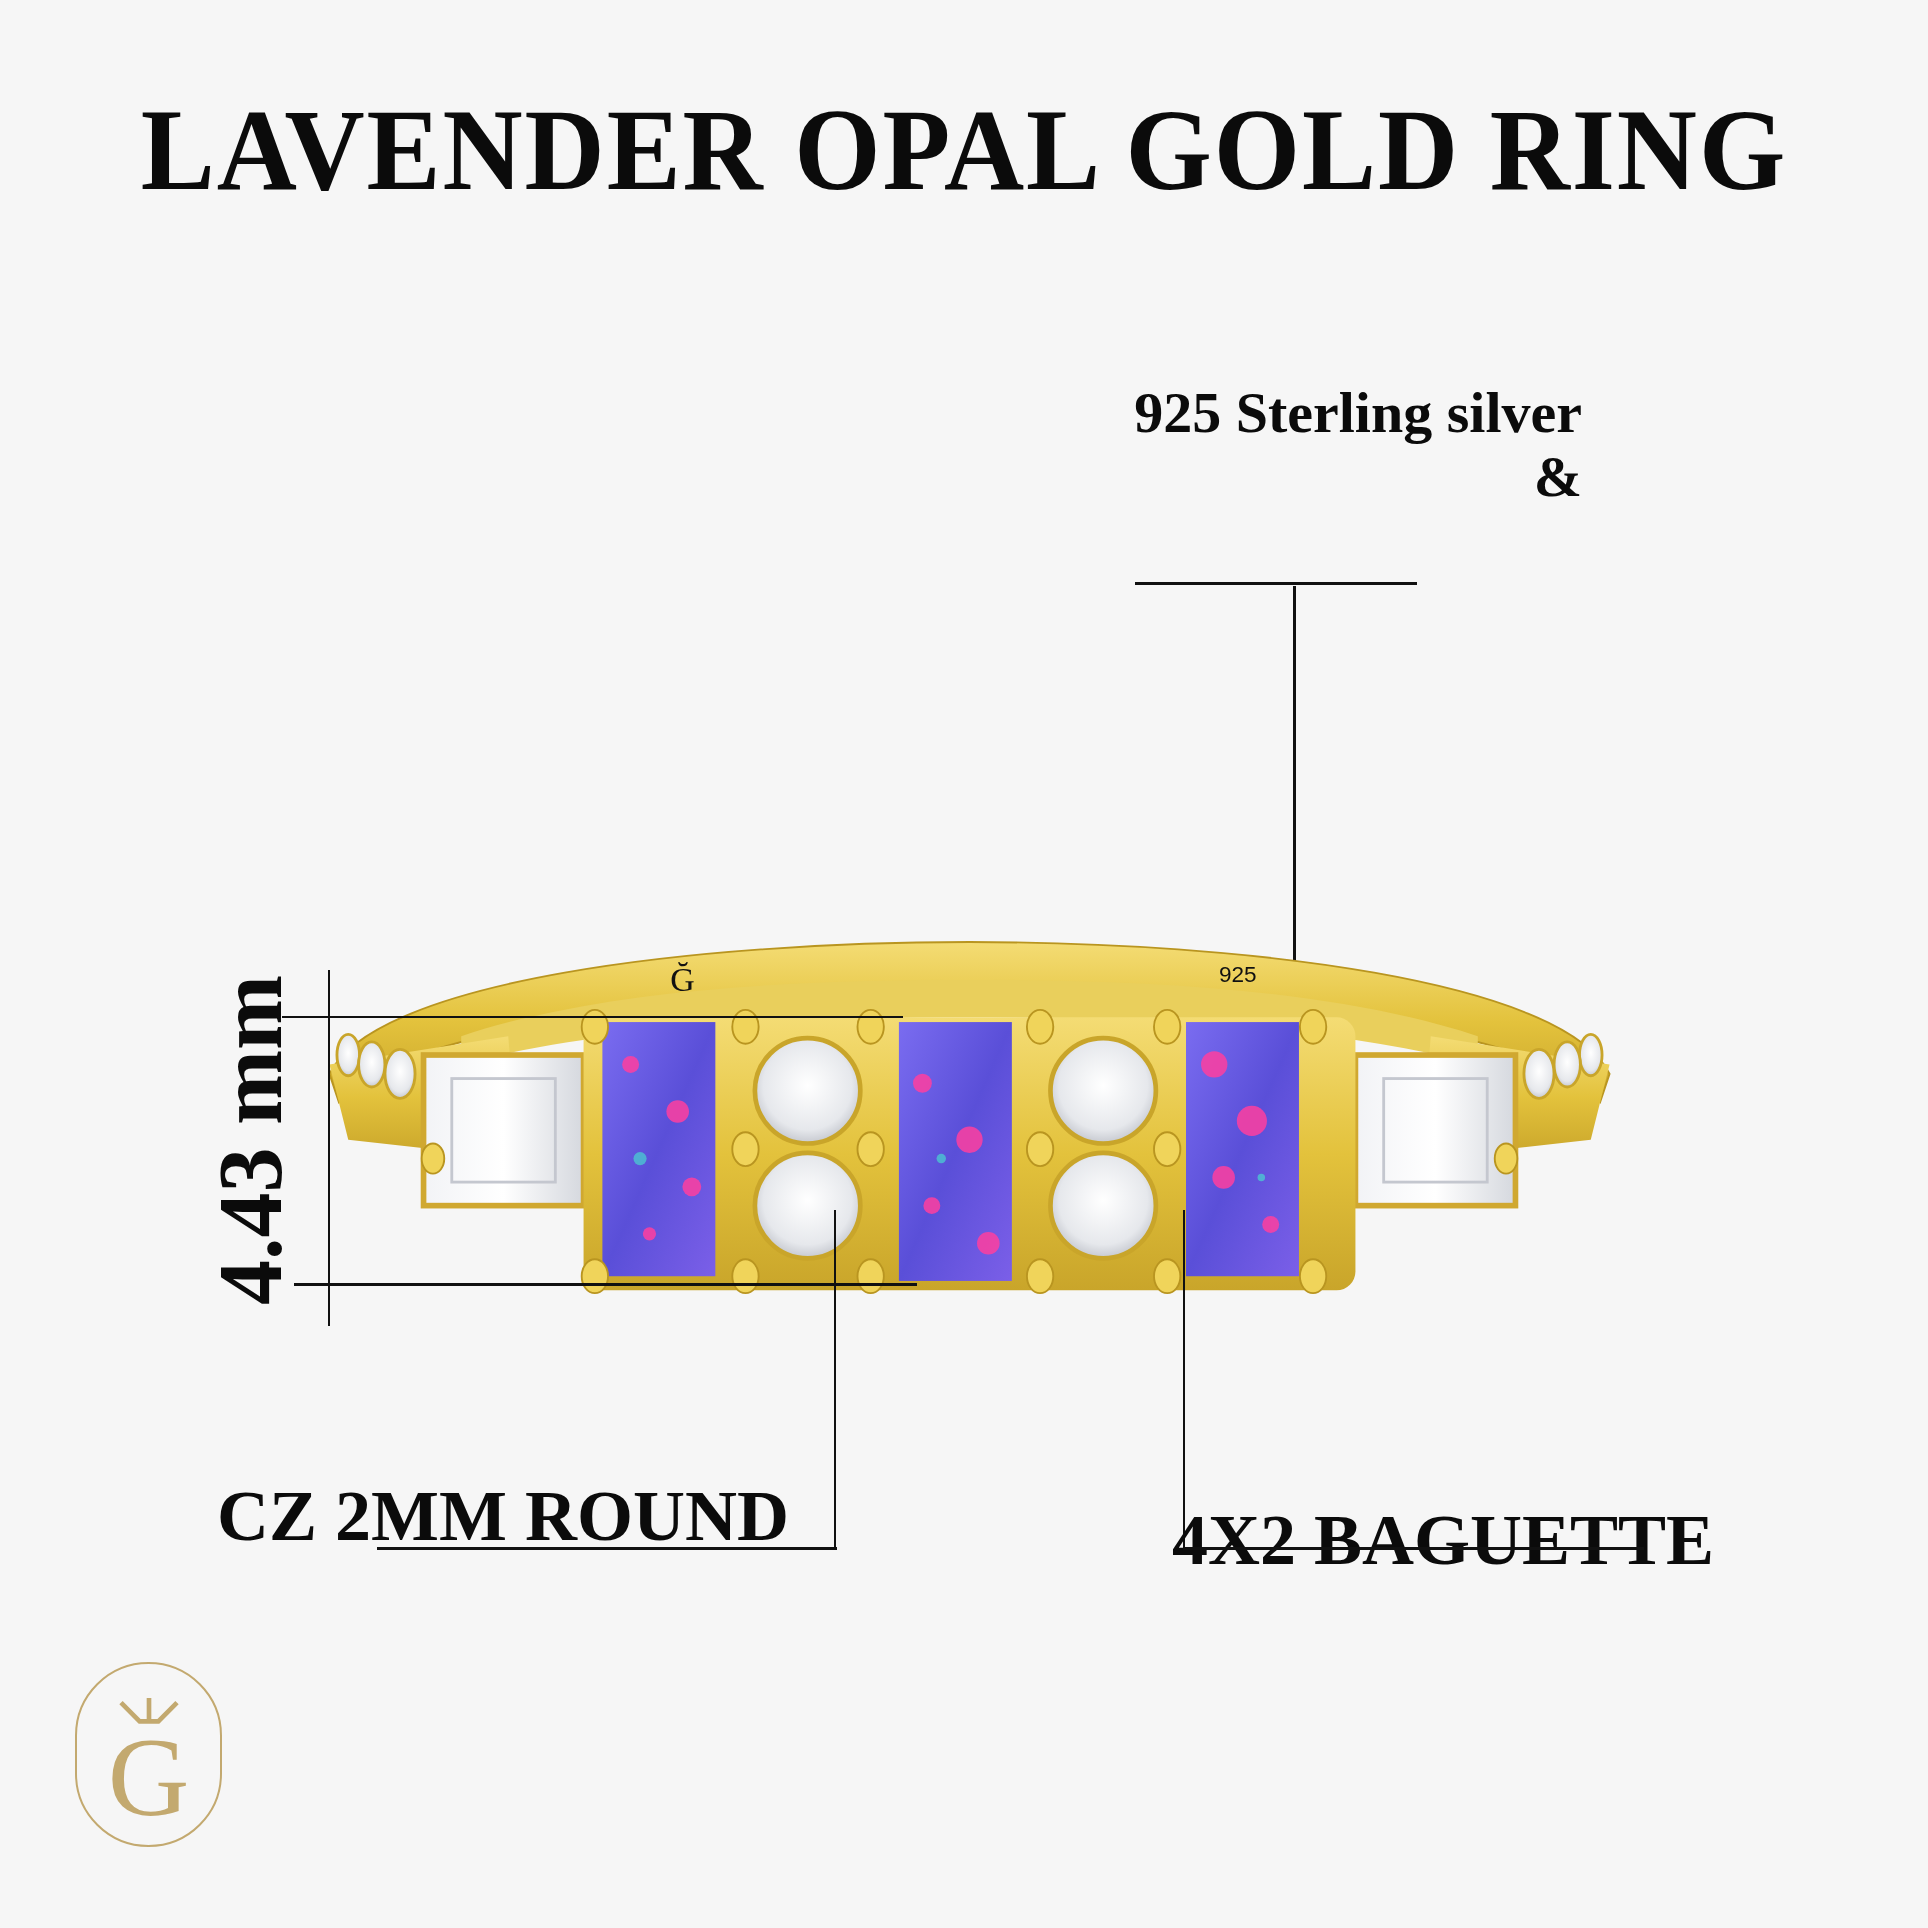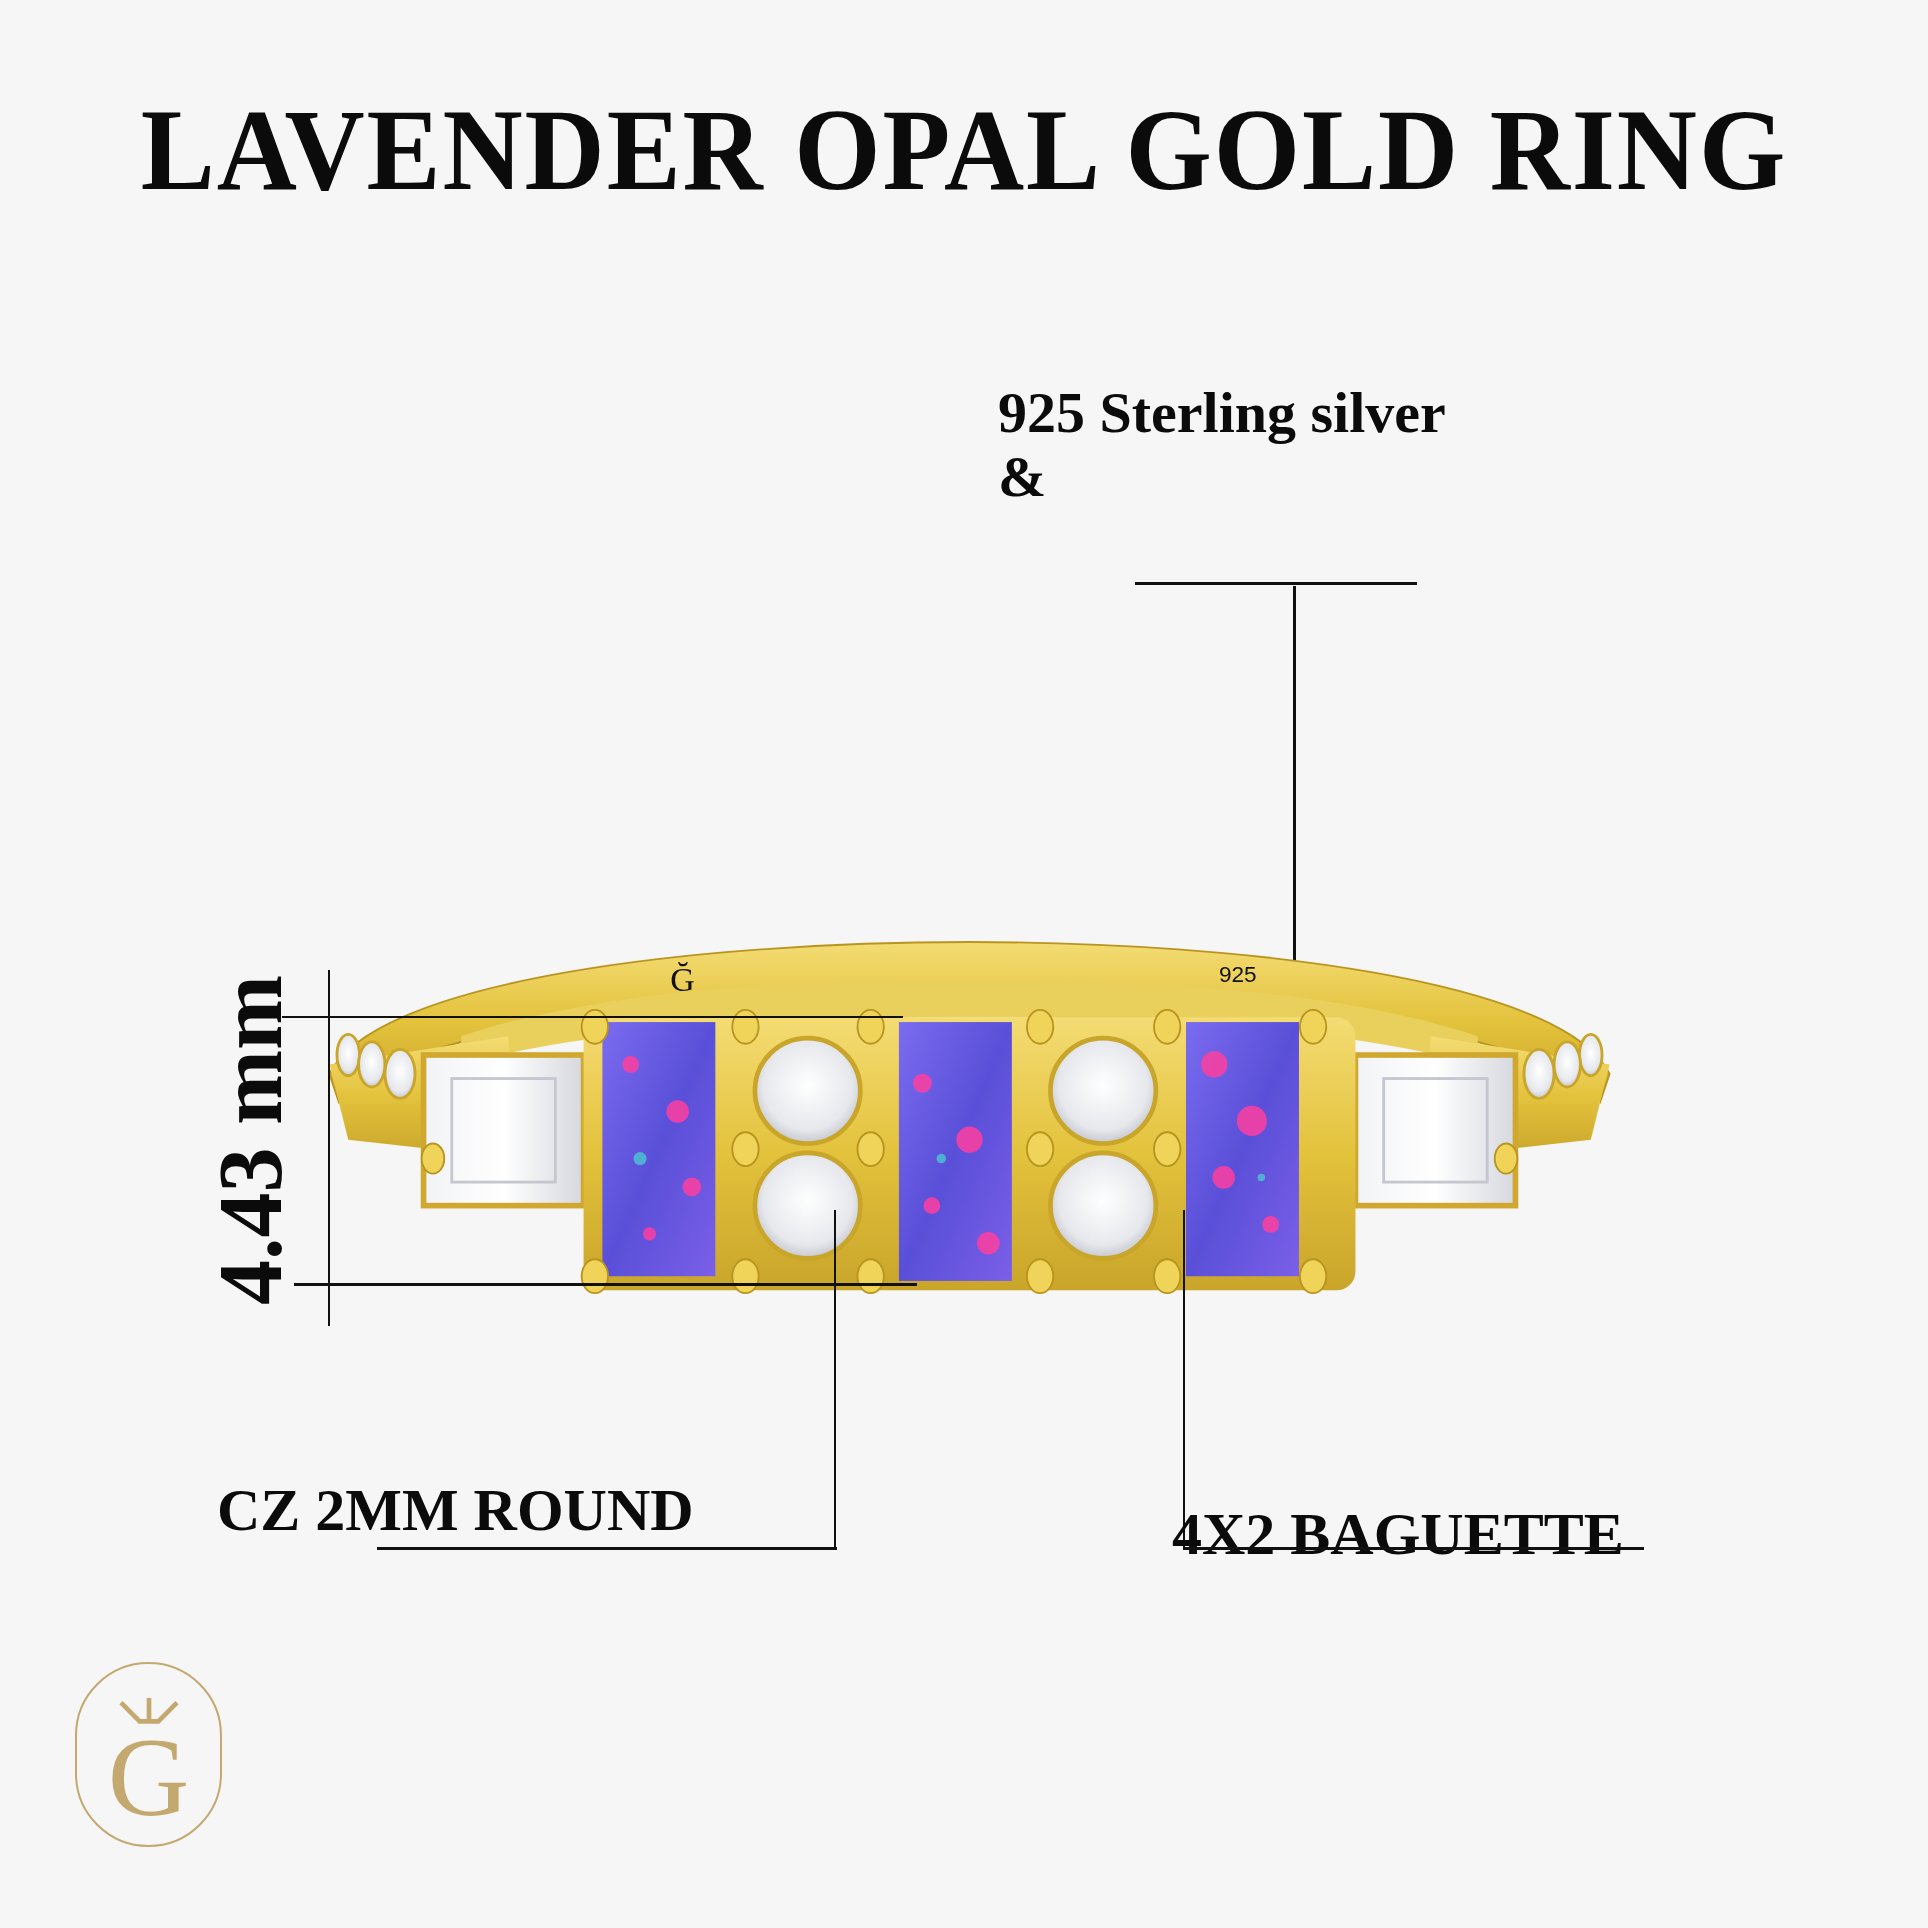--- a/index.html
+++ b/index.html
@@ -1,24 +1,24 @@
 <!DOCTYPE html>
 <html style="font-size:15px"><head>
 <meta charset="utf-8">
 <style>
   html,body{margin:0;padding:0;}
   body{width:1928px;height:1928px;background:#f6f6f6;position:relative;overflow:hidden;font-family:"DejaVu Serif","Liberation Serif",serif;color:#0b0b0b;}
   .abs{position:absolute;}
   .title{left:0;width:1928px;top:94px;text-align:center;font-family:"Liberation Serif","DejaVu Serif",serif;font-weight:bold;font-size:111px;letter-spacing:1.9px;transform:scaleY(1.05);line-height:1;}
-  .mat{left:998px;width:584px;text-align:left;font-family:"Liberation Serif",serif;font-weight:bold;font-size:58px;line-height:64px;}
+  .mat{left:998px;width:584px;text-align:right;font-family:"Liberation Serif",serif;font-weight:bold;font-size:58px;line-height:64px;}
   .mat div{white-space:nowrap;}
   .line{background:#111;}
   .dim{left:193px;top:951px;width:113px;height:377px;}
   .dim span{position:absolute;left:50%;top:50%;transform:translate(-50%,-50%) rotate(-90deg);font-family:"Liberation Serif",serif;font-weight:bold;font-size:90px;white-space:nowrap;}
-  .label{font-family:"Liberation Serif",serif;font-weight:bold;font-size:60px;white-space:nowrap;line-height:1;}
+  .label{font-family:"Liberation Serif",serif;font-weight:bold;font-size:72px;white-space:nowrap;line-height:1;}
   .logo{left:75px;top:1662px;width:147px;height:185px;border:2.8px solid #c3a96f;border-radius:75px;box-sizing:border-box;}
   .logo .g{position:absolute;left:0;right:0;top:56px;text-align:center;font-family:"Liberation Serif",serif;font-size:113px;color:#c3a96f;line-height:1;}
   .logo .crown{position:absolute;left:50%;top:34px;transform:translateX(-50%);}
 </style>
 </head>
 <body>
 
 <div class="abs title">LAVENDER OPAL GOLD RING</div>
 
 <div class="abs mat" style="top:381px;">

